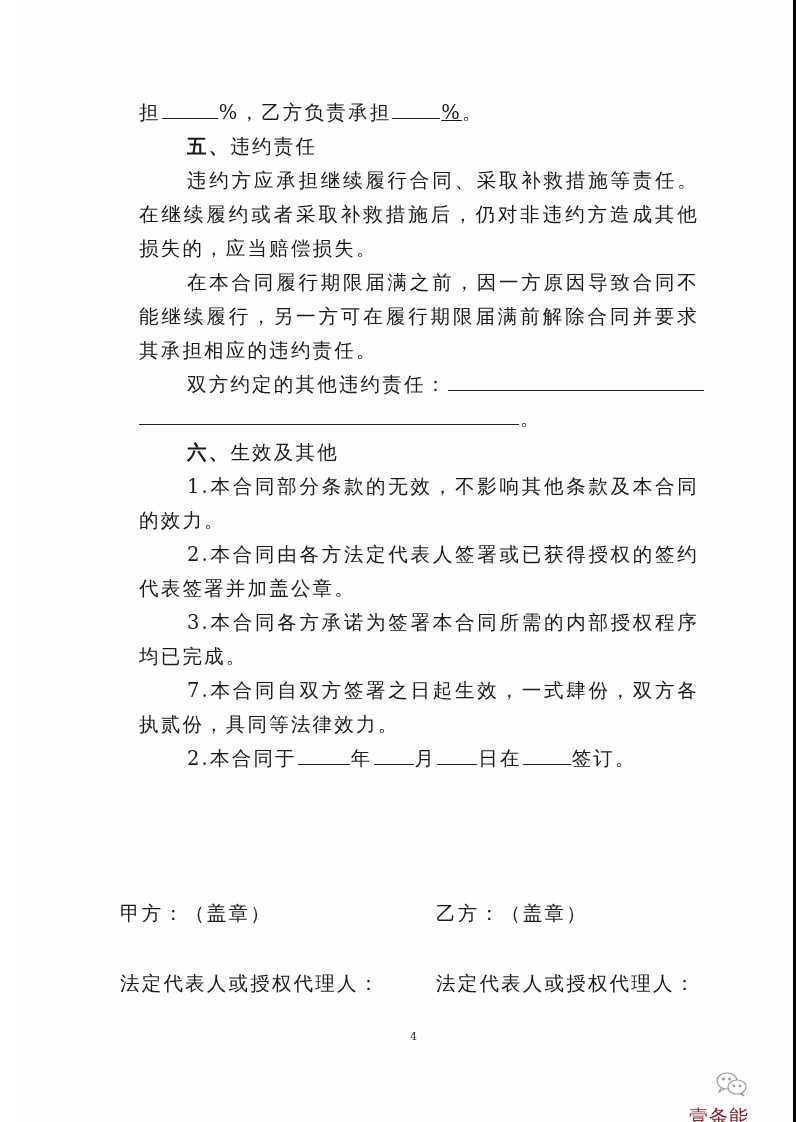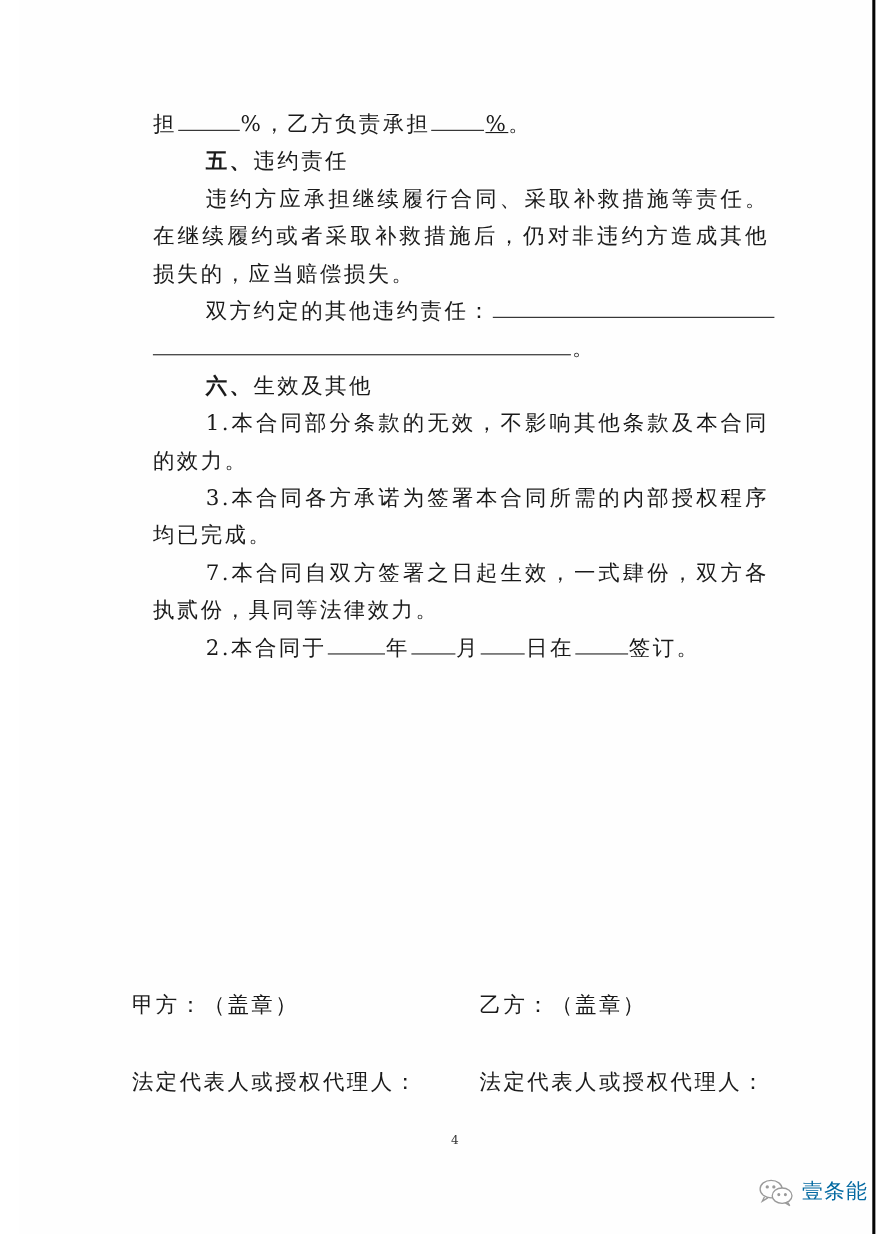--- a/index.html
+++ b/index.html
@@ -91,48 +91,51 @@
       font-size: 11px;
       color: #333;
       font-family: "DejaVu Serif", serif;
     }
     .watermark {
       position: absolute;
       left: 672px;
       top: 1070px;
       height: 36px;
       display: flex;
-      align-items: flex-start;
+      align-items: flex-end;
       gap: 6px;
-      color: #0369a1;
+      color: #7f1d1d;
       font-family: "DejaVu Sans", "Liberation Sans", sans-serif;
       font-size: 19px;
       letter-spacing: 1px;
+      flex-direction: column;
     }
     .watermark svg { display: block; }
   </style>
 </head>
 <body>
 
 <div class="page">
 
   <div class="content">
 
     <p class="para noindent"><span>担</span><span class="blank w56"></span><span>%，乙方负责承担</span><span class="blank w48"></span><span class="pct-u">%</span><span>。</span></p>
 
     <p class="heading"><span class="num">五、</span><span>违约责任</span></p>
 
     <p class="para">违约方应承担继续履行合同、采取补救措施等责任。在继续履约或者采取补救措施后，仍对非违约方造成其他损失的，应当赔偿损失。</p>
+    <p class="para">在本合同履行期限届满之前，因一方原因导致合同不能继续履行，另一方可在履行期限届满前解除合同并要求其承担相应的违约责任。</p>
 
     <p class="para" style="white-space:nowrap;"><span>双方约定的其他违约责任：</span><span class="blank long1"></span></p>
     <p class="para noindent"><span class="blank long2" style="margin-left:0;"></span><span>。</span></p>
 
     <p class="heading"><span class="num">六、</span><span>生效及其他</span></p>
 
     <p class="para">1.本合同部分条款的无效，不影响其他条款及本合同的效力。</p>
+    <p class="para">2.本合同由各方法定代表人签署或已获得授权的签约代表签署并加盖公章。</p>
     <p class="para">3.本合同各方承诺为签署本合同所需的内部授权程序均已完成。</p>
     <p class="para">7.本合同自双方签署之日起生效，一式肆份，双方各执贰份，具同等法律效力。</p>
 
     <p class="para" style="white-space:nowrap;"><span>2.本合同于</span><span class="blank w52"></span><span>年</span><span class="blank w40"></span><span>月</span><span class="blank w40"></span><span>日在</span><span class="blank w48"></span><span>签订。</span></p>
   </div>
 
   <div class="sign-block">
     <div class="sign-row" style="top:900px;">
       <span class="sign-left">甲方：（盖章）</span>
       <span class="sign-right">乙方：（盖章）</span>

